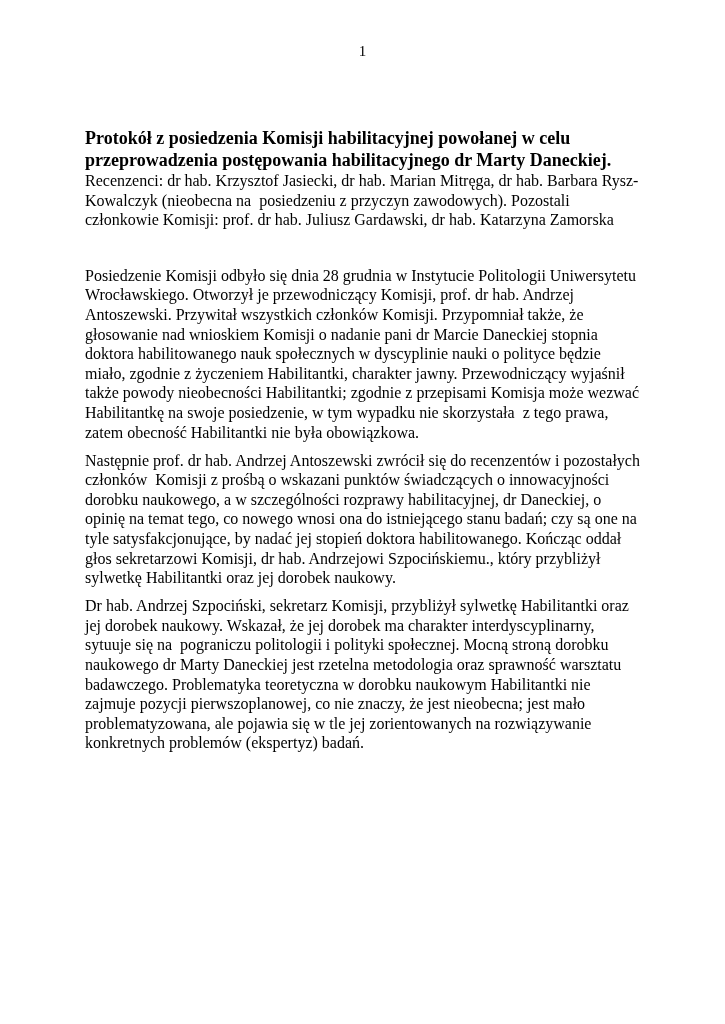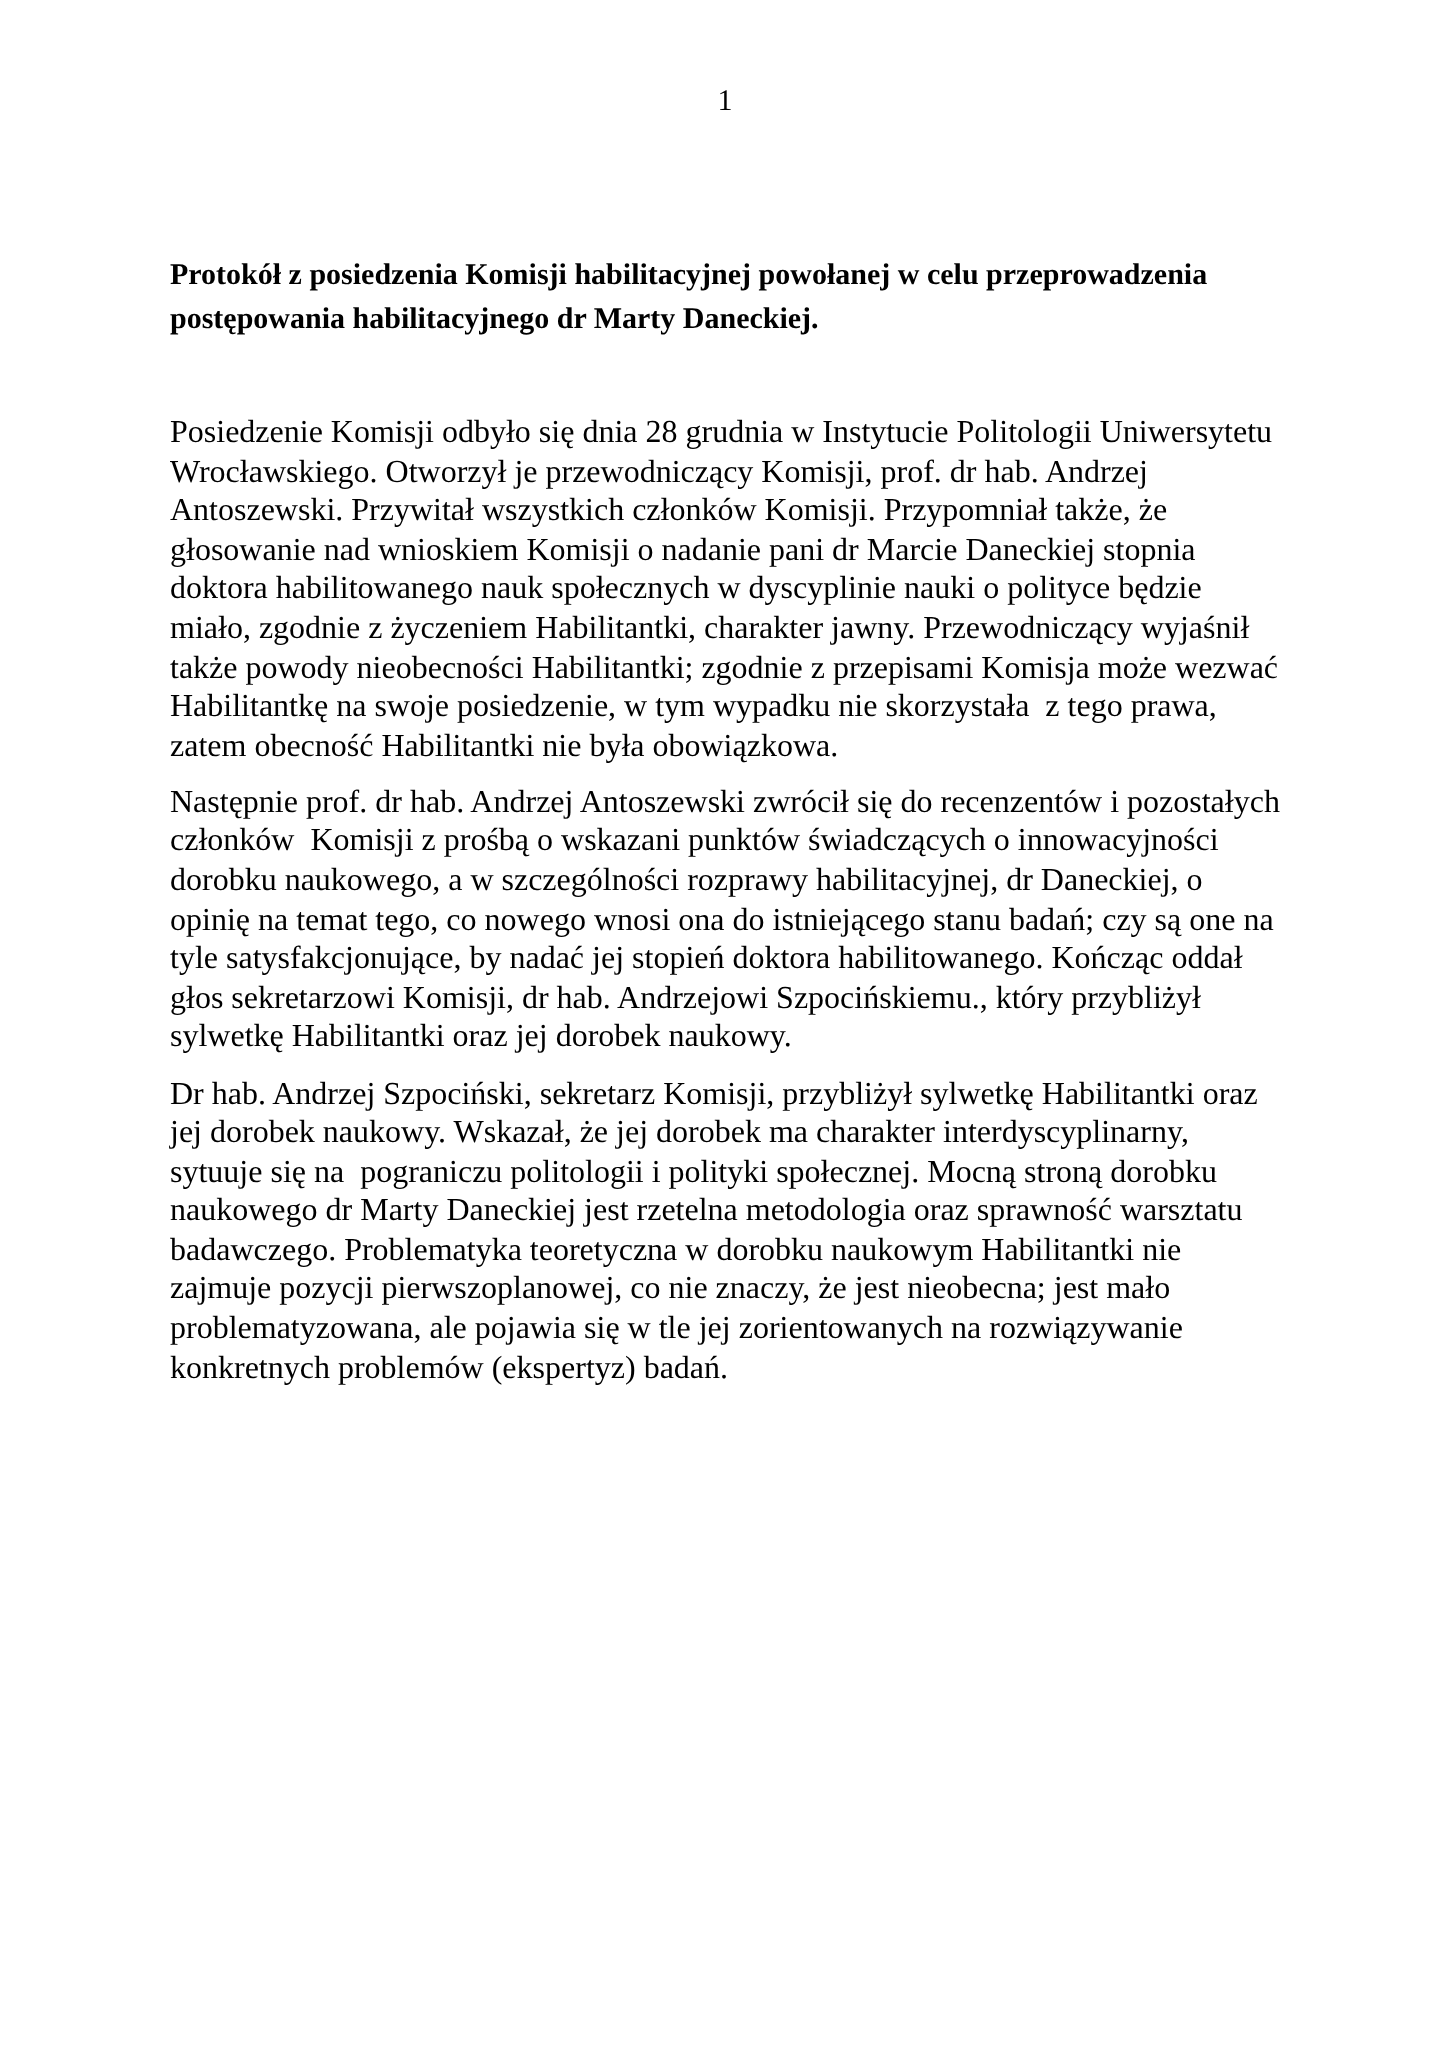--- a/index.html
+++ b/index.html
@@ -18,21 +18,21 @@
     padding: 42px 85px 0 85px;
     overflow: hidden;
   }
   .page-number {
     text-align: center;
     font-size: 15px;
     line-height: 19px;
     margin: 0 0 0 0;
   }
   .doc-title {
-    font-size: 15px;
+    font-size: 18px;
     font-weight: bold;
     line-height: 21.5px;
     margin: 67px 0 0 0;
     white-space: pre-wrap;
   }
   .para {
     font-size: 16px;
     line-height: 19.6px;
     margin: 0 0 8.5px 0;
     white-space: pre-wrap;
@@ -50,20 +50,21 @@
 
 <div class="page">
 
   <div class="page-number">1</div>
 
   <div class="doc-title">Protokół z posiedzenia Komisji habilitacyjnej powołanej w celu przeprowadzenia postępowania habilitacyjnego dr Marty Daneckiej.</div>
 
 
 
 
+  <p class="para">Recenzenci: dr hab. Krzysztof Jasiecki, dr hab. Marian Mitręga, dr hab. Barbara Rysz-Kowalczyk (nieobecna na  posiedzeniu z przyczyn zawodowych). Pozostali członkowie Komisji: prof. dr hab. Juliusz Gardawski, dr hab. Katarzyna Zamorska</p>
 
   <p class="para body-start">Posiedzenie Komisji odbyło się dnia 28 grudnia w Instytucie Politologii Uniwersytetu Wrocławskiego. Otworzył je przewodniczący Komisji, prof. dr hab. Andrzej Antoszewski. Przywitał wszystkich członków Komisji. Przypomniał także, że głosowanie nad wnioskiem Komisji o nadanie pani dr Marcie Daneckiej stopnia doktora habilitowanego nauk społecznych w dyscyplinie nauki o polityce będzie miało, zgodnie z życzeniem Habilitantki, charakter jawny. Przewodniczący wyjaśnił także powody nieobecności Habilitantki; zgodnie z przepisami Komisja może wezwać Habilitantkę na swoje posiedzenie, w tym wypadku nie skorzystała  z tego prawa, zatem obecność Habilitantki nie była obowiązkowa.</p>
 
   <p class="para">Następnie prof. dr hab. Andrzej Antoszewski zwrócił się do recenzentów i pozostałych członków  Komisji z prośbą o wskazani punktów świadczących o innowacyjności dorobku naukowego, a w szczególności rozprawy habilitacyjnej, dr Daneckiej, o opinię na temat tego, co nowego wnosi ona do istniejącego stanu badań; czy są one na  tyle satysfakcjonujące, by nadać jej stopień doktora habilitowanego. Kończąc oddał głos sekretarzowi Komisji, dr hab. Andrzejowi Szpocińskiemu., który przybliżył sylwetkę Habilitantki oraz jej dorobek naukowy.</p>
 
   <p class="para">Dr hab. Andrzej Szpociński, sekretarz Komisji, przybliżył sylwetkę Habilitantki oraz jej dorobek naukowy. Wskazał, że jej dorobek ma charakter interdyscyplinarny, sytuuje się na  pograniczu politologii i polityki społecznej. Mocną stroną dorobku naukowego dr Marty Daneckiej jest rzetelna metodologia oraz sprawność warsztatu badawczego. Problematyka teoretyczna w dorobku naukowym Habilitantki nie zajmuje pozycji pierwszoplanowej, co nie znaczy, że jest nieobecna; jest mało problematyzowana, ale pojawia się w tle jej zorientowanych na rozwiązywanie konkretnych problemów (ekspertyz) badań.</p>
 
 </div>
 
 </body></html>

